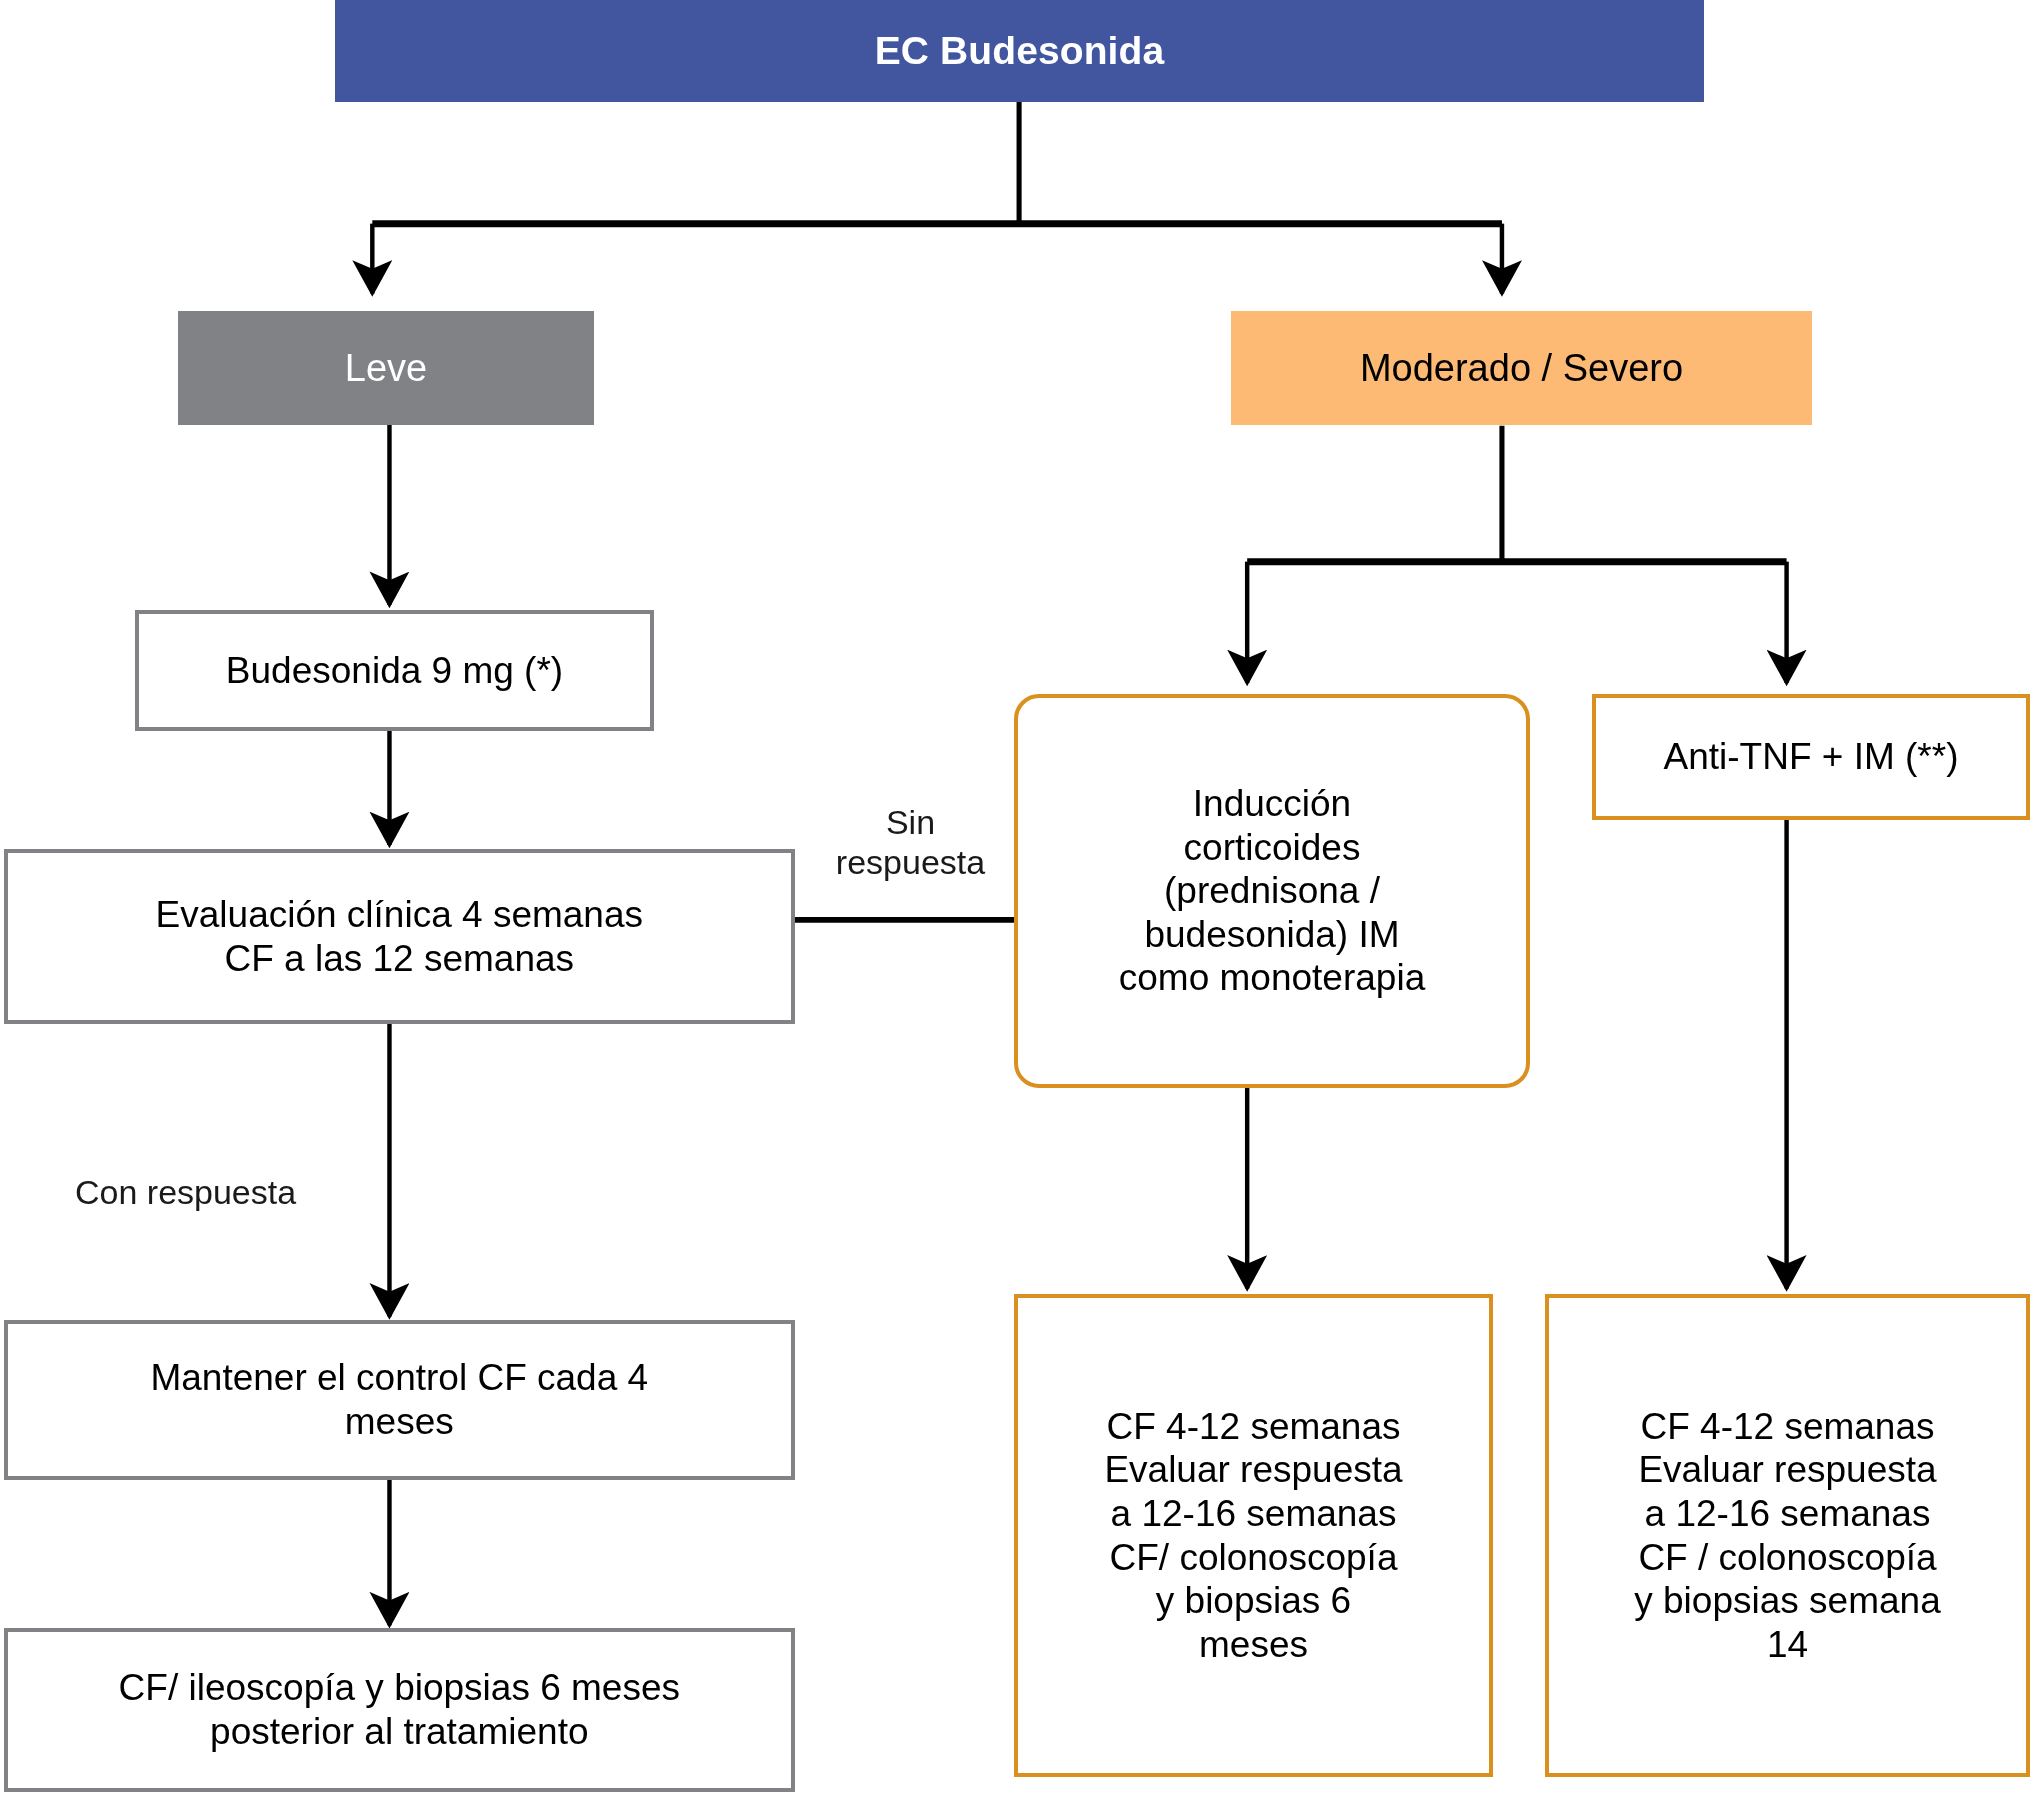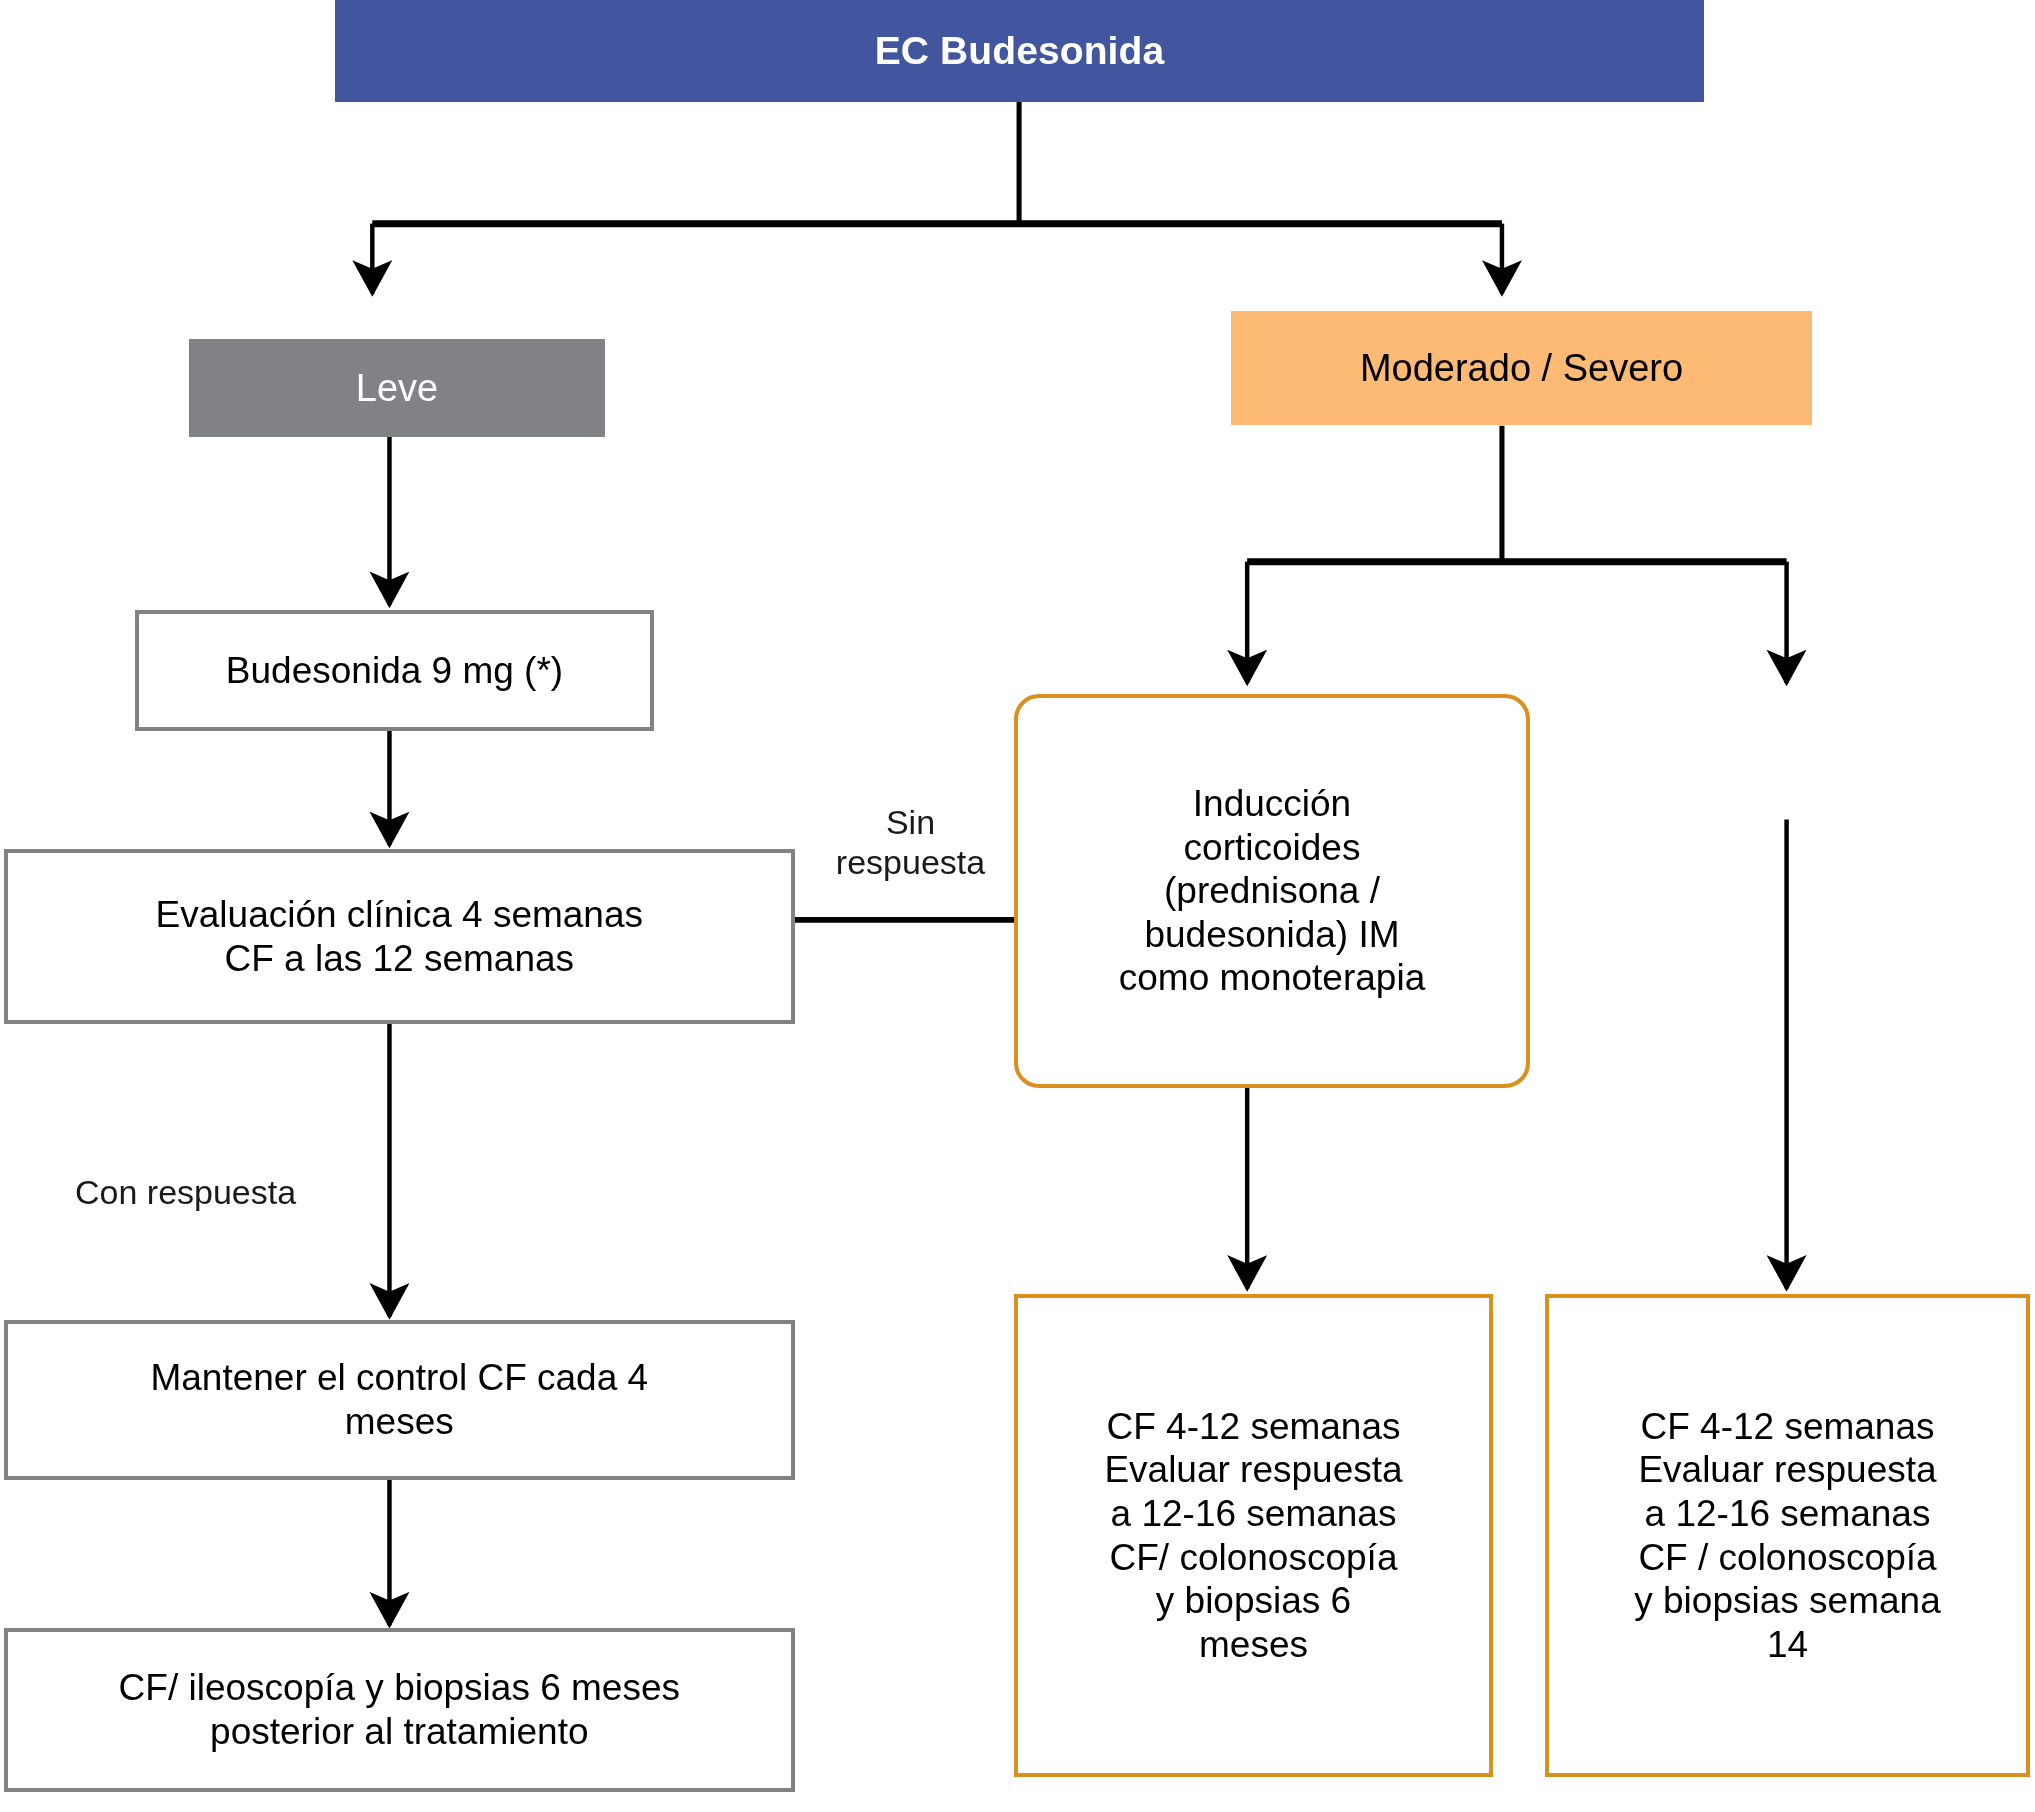--- a/index.html
+++ b/index.html
@@ -107,21 +107,21 @@
       <path d="M 1963 1712 L 1963 2028" marker-end="url(#arrow)" stroke-width="7"></path>
 
       <path d="M 2812 1290 L 2812 2028" marker-end="url(#arrow)" stroke-width="7"></path>
     </g>
   </svg>
 
   <div class="node root" style="left:335px; top:0px; width:1369px; height:102px;">
     <span class="txt">EC Budesonida</span>
   </div>
 
-  <div class="node chip-gray" style="left:189px; top:311px; width:416px; height:98px;margin-top:28px;">
+  <div class="node chip-gray" style="left:178px; top:311px; width:416px; height:114px;">
     <span class="txt">Leve</span>
   </div>
 
   <div class="node chip-orange" style="left:1231px; top:311px; width:581px; height:114px;">
     <span class="txt">Moderado / Severo</span>
   </div>
 
   <div class="node box-gray" style="left:135px; top:610px; width:519px; height:121px;">
     <span class="txt">Budesonida 9 mg (*)</span>
   </div>
@@ -142,20 +142,23 @@
   </div>
 
   <div class="node box-orange" style="left:1014px; top:694px; width:516px; height:394px;border-radius:25px;">
     <span class="txt">Inducción
 corticoides
 (prednisona /
 budesonida) IM
 como monoterapia</span>
   </div>
 
+  <div class="node box-orange" style="left:1592px; top:694px; width:438px; height:126px;">
+    <span class="txt">Anti-TNF + IM (**)</span>
+  </div>
 
   <div class="node box-orange" style="left:1014px; top:1294px; width:479px; height:483px;">
     <span class="txt">CF 4-12 semanas
 Evaluar respuesta
 a 12-16 semanas
 CF/ colonoscopía
 y biopsias 6
 meses</span>
   </div>
 

